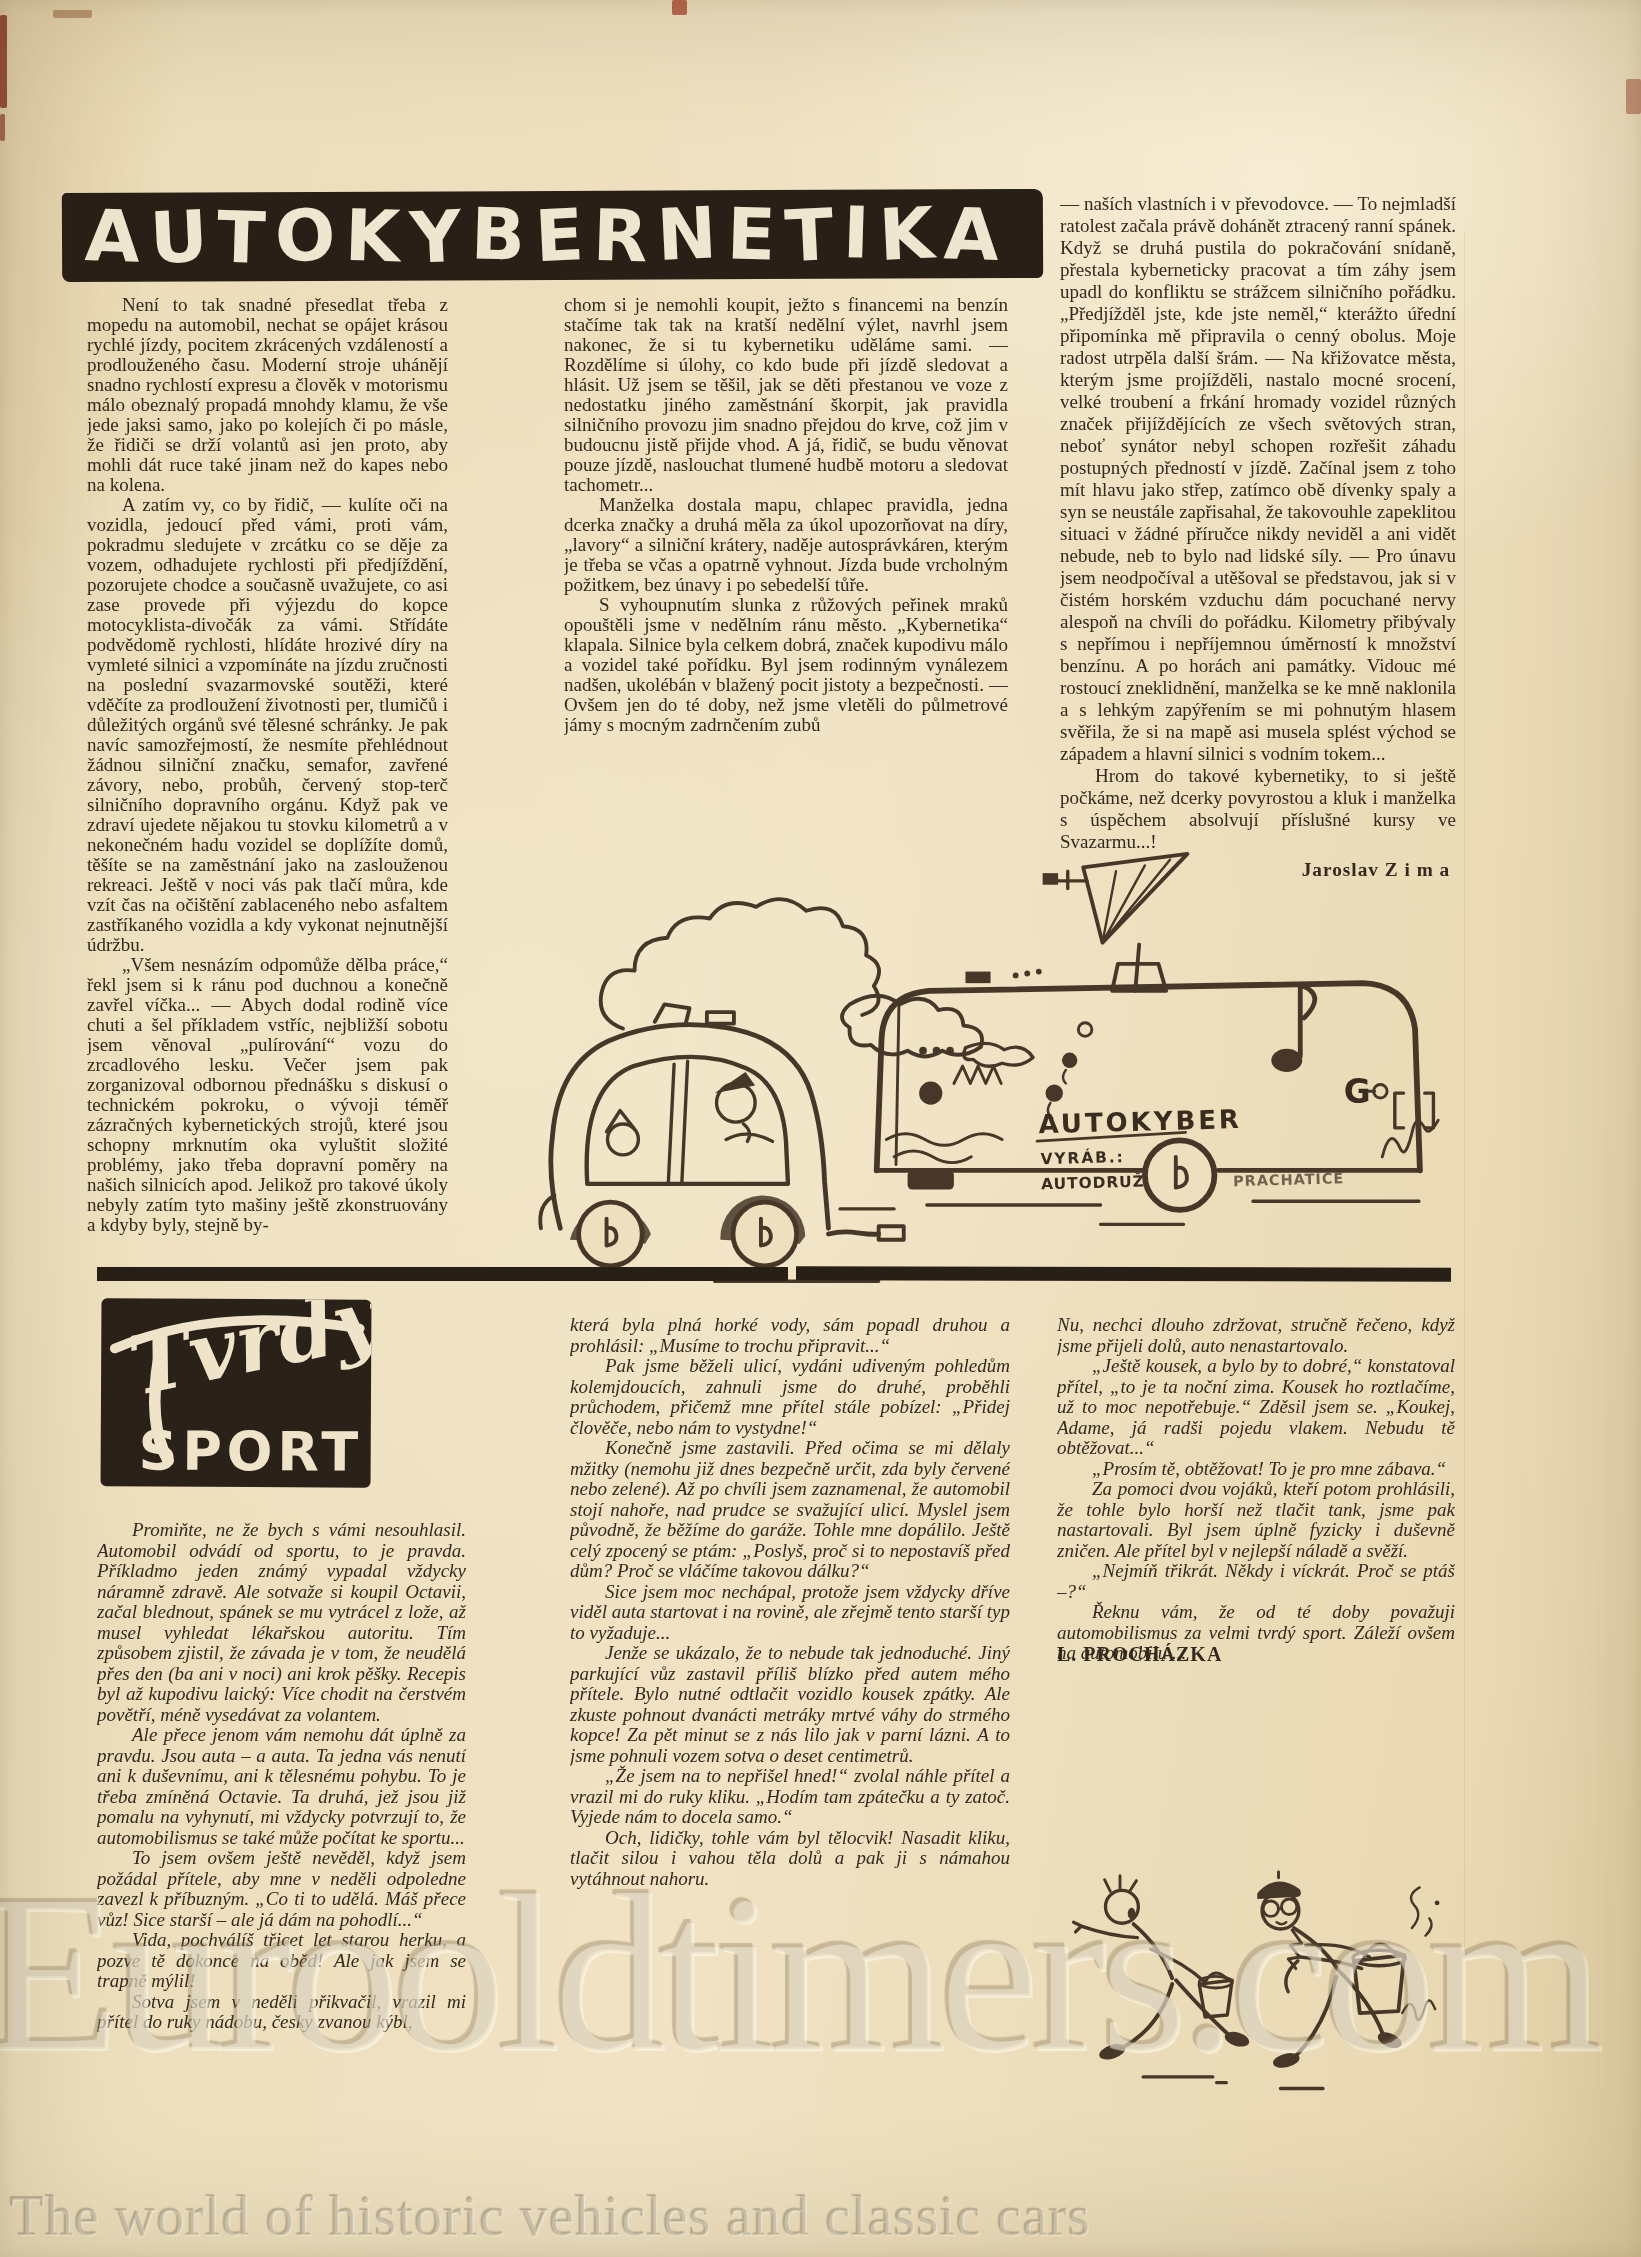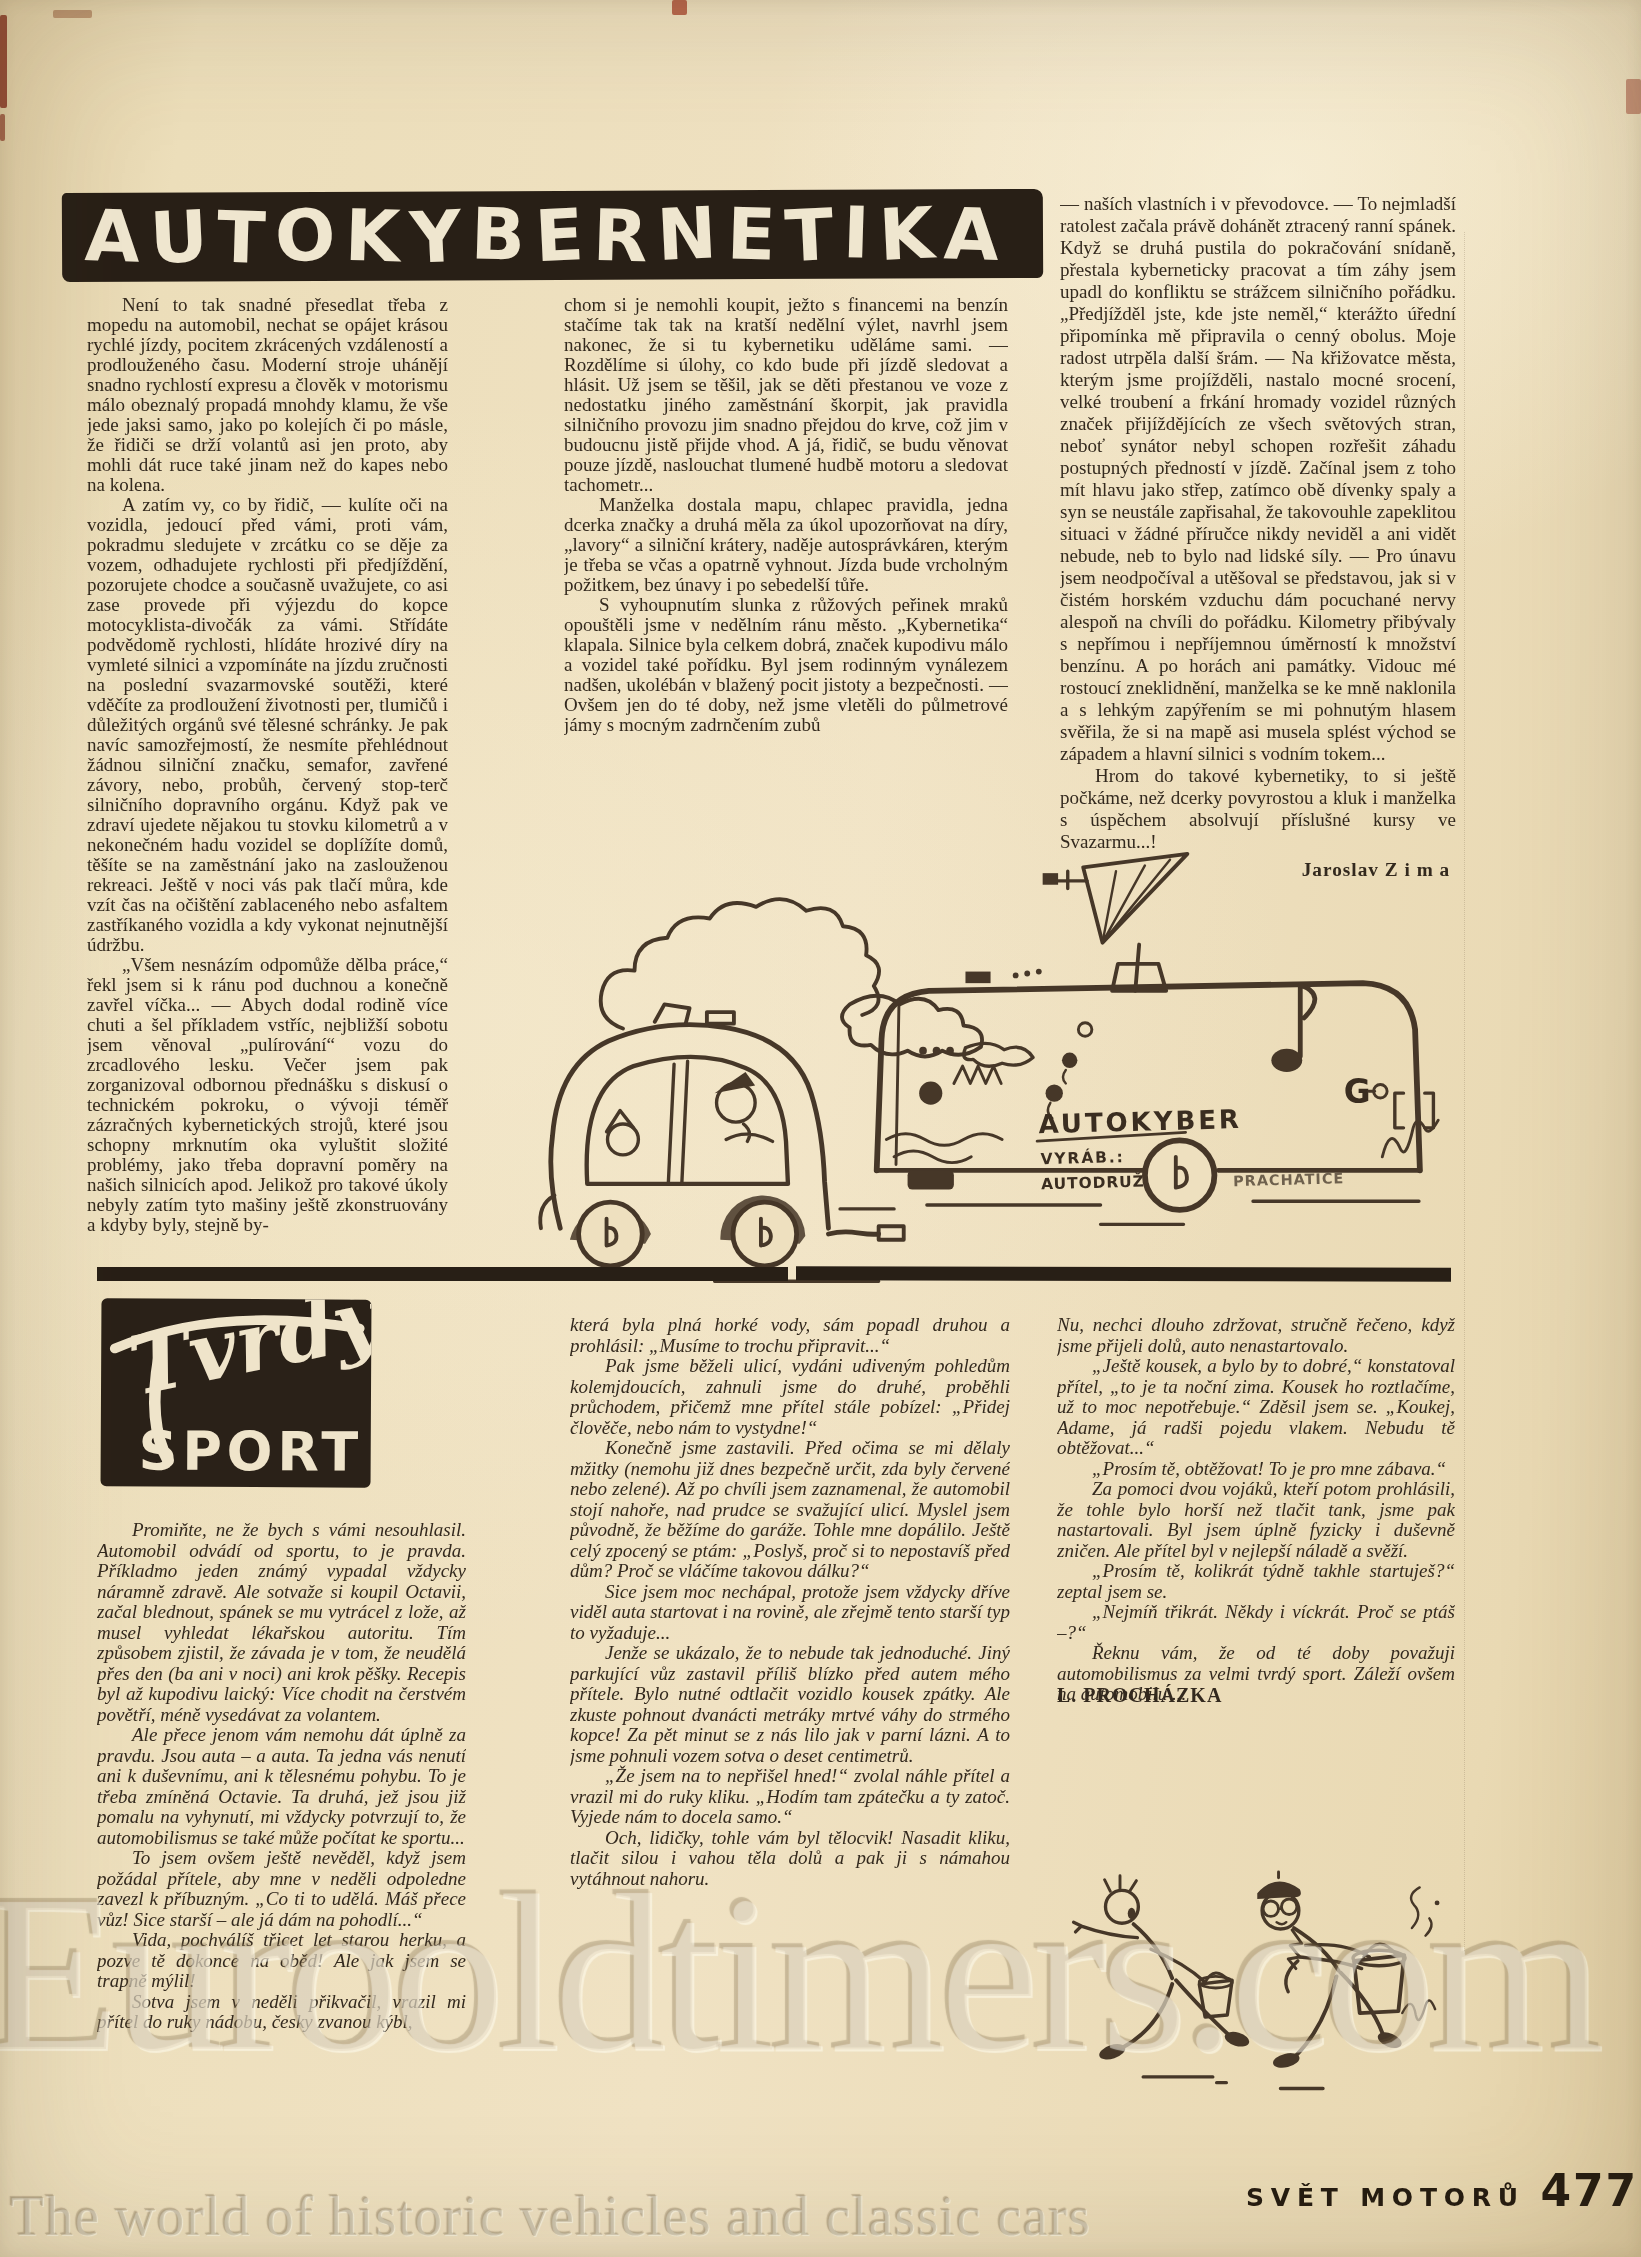--- a/index.html
+++ b/index.html
@@ -207,21 +207,20 @@
       <p>Jenže se ukázalo, že to nebude tak jednoduché. Jiný parkující vůz zastavil příliš blízko před autem mého přítele. Bylo nutné odtlačit vozidlo kousek zpátky. Ale zkuste pohnout dvanácti metráky mrtvé váhy do strmého kopce! Za pět minut se z nás lilo jak v parní lázni. A to jsme pohnuli vozem sotva o deset centimetrů.</p>
       <p>„Že jsem na to nepřišel hned!“ zvolal náhle přítel a vrazil mi do ruky kliku. „Hodím tam zpátečku a ty zatoč. Vyjede nám to docela samo.“</p>
       <p>Och, lidičky, tohle vám byl tělocvik! Nasadit kliku, tlačit silou i vahou těla dolů a pak ji s námahou vytáhnout nahoru.</p>
     </div>
   <div class="col bot-body cC cont">
     <div>
         <p>Nu, nechci dlouho zdržovat, stručně řečeno, když jsme přijeli dolů, auto nenastartovalo.</p>
         <p>„Ještě kousek, a bylo by to dobré,“ konstatoval přítel, „to je ta noční zima. Kousek ho roztlačíme, už to moc nepotřebuje.“ Zděsil jsem se. „Koukej, Adame, já radši pojedu vlakem. Nebudu tě obtěžovat...“</p>
         <p>„Prosím tě, obtěžovat! To je pro mne zábava.“</p>
         <p>Za pomoci dvou vojáků, kteří potom prohlásili, že tohle bylo horší než tlačit tank, jsme pak nastartovali. Byl jsem úplně fyzicky i duševně zničen. Ale přítel byl v nejlepší náladě a svěží.</p>
-        <p>„Prosím tě, kolikrát týdně takhle startuješ?“ zeptal jsem se.</p>
         <p>„Nejmíň třikrát. Někdy i víckrát. Proč se ptáš –?“</p>
         <p>Řeknu vám, že od té doby považuji automobilismus za velmi tvrdý sport. Záleží ovšem na automobilu ...</p>
       </div>
     <div class="author2">L. PROCHÁZKA</div>
   </div>
 
   <svg class="cartoon" style="left:1062px;top:1868px" width="406" height="237" viewBox="0 0 420 245">
 
     <circle class="ln" stroke-width="3.5" cx="62" cy="40" r="17"></circle>
     <path class="ln" stroke-width="3" d="M50,24 l-6,-12 M60,21 l0,-13 M70,24 l7,-11"></path>
@@ -259,22 +258,18 @@
     <path class="ln" stroke-width="3" d="M312,92 Q328,66 346,90"></path>
 
     <path class="ln" stroke-width="2.5" d="M362,62 q12,-14 2,-24 q-8,-10 6,-18 M376,70 q10,-10 4,-18"></path>
     <circle class="fl" cx="388" cy="36" r="2.5"></circle>
 
     <path class="ln" stroke-width="3.5" d="M84,216 h72 M226,228 h44 M160,222 h10"></path>
 
     <path class="ln" stroke-width="2.5" d="M352,150 q10,-20 14,2 q3,14 10,-10 q4,-12 10,4"></path>
   </svg>
 
-  <div class="footer">
-    <span class="mag">SVĚT MOTORŮ</span>
-    <span class="num">477</span>
-  </div>
 
   <div class="wm wm-main">Eurooldtimers.com</div>
   <div class="wm wm-tag">The world of historic vehicles and classic cars</div>
 
 </div>
 
 
 </body></html>

